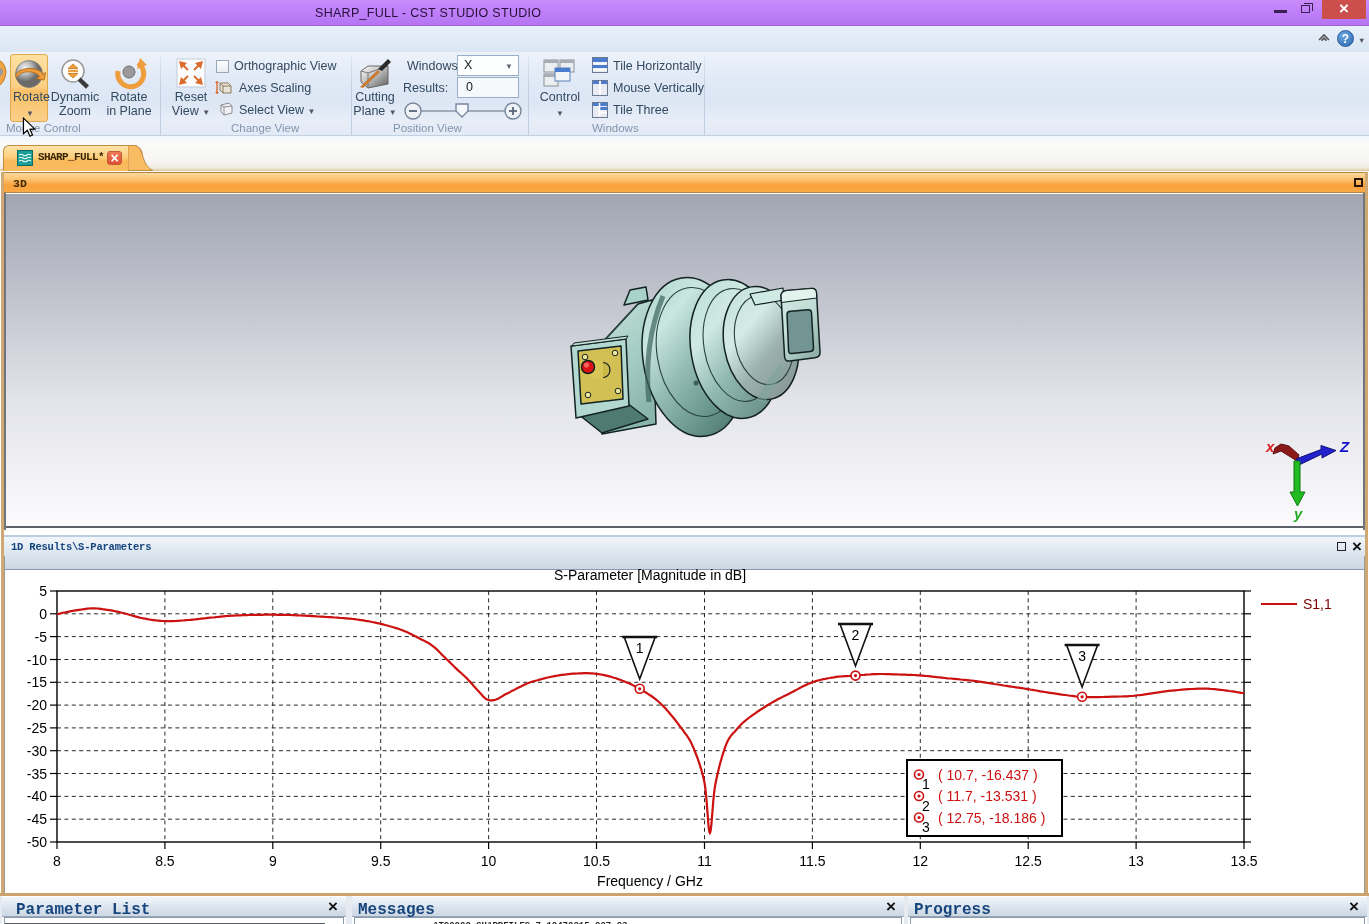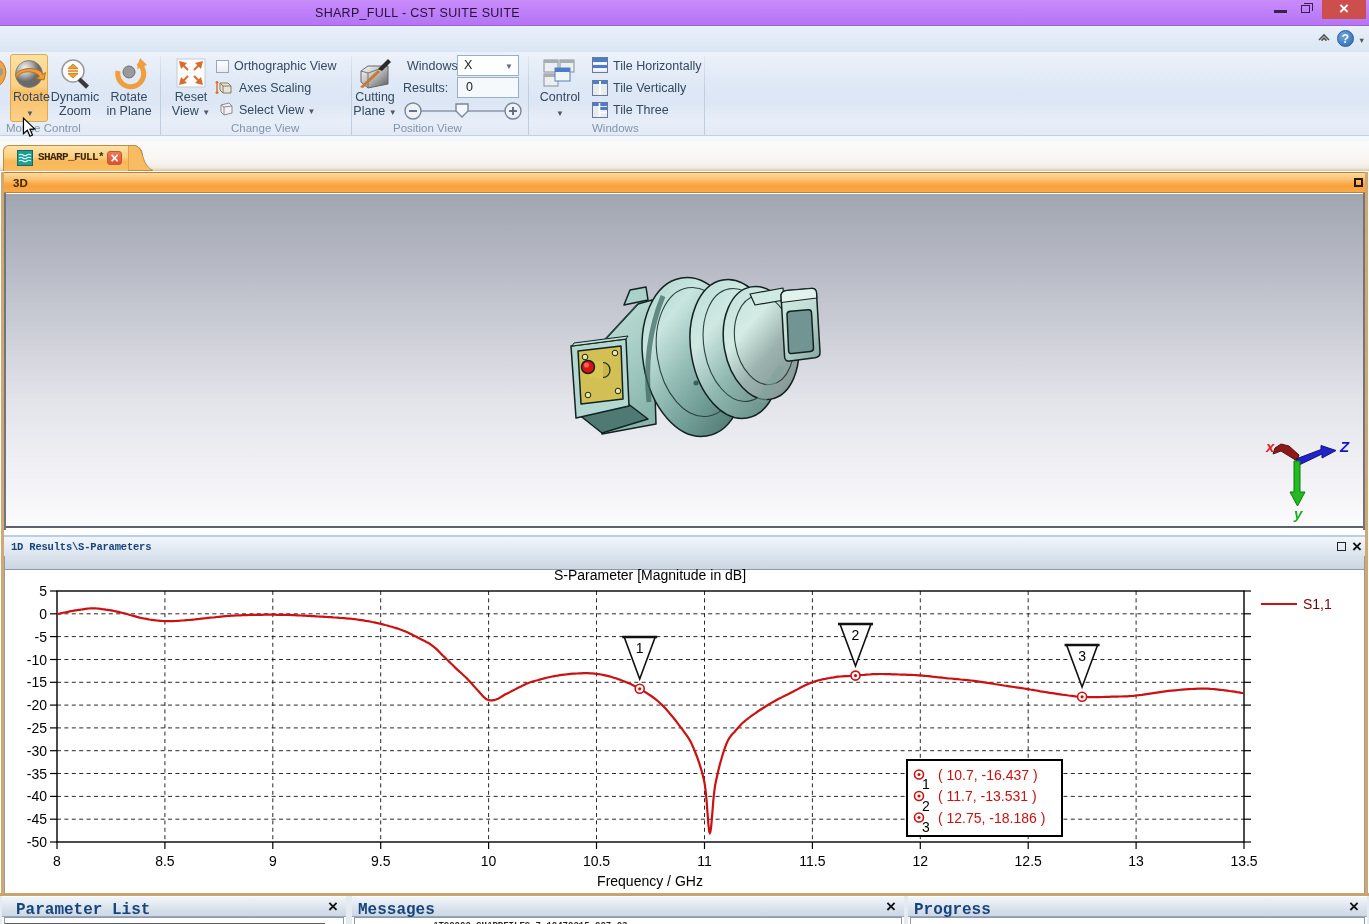--- a/index.html
+++ b/index.html
@@ -27,21 +27,21 @@
 .dn{color:#556;font-size:8px}
 #rotbtn{left:10px;top:2px;width:38px;height:68px;background:linear-gradient(180deg,#fde1a2 0%,#fbcf83 48%,#f8bf66 55%,#fbd189 100%);border:1px solid #e3a94e;border-radius:3px}
 
 #tabbar{left:0;top:141px;width:1369px;height:30px;background:linear-gradient(180deg,#fbfbfa 0%,#f6f5f2 70%,#efeae0 90%,#ddc49a 100%)}
 #doctab{left:3px;top:145px;width:140px;height:26px;background:linear-gradient(180deg,#fee3a9 0%,#fccf7f 45%,#f9b858 60%,#f9bc62 100%);border:1px solid #bd8c43;border-bottom:none;border-radius:6px 10px 0 0}
 #doctab .ticon{position:absolute;left:13px;top:4px;width:16px;height:16px;background:#1a9e96;border:1px solid #0d6d66}
 #doctab .ttxt{position:absolute;left:34px;top:5px;font-family:"Liberation Mono",monospace;font-size:11px;font-weight:bold;color:#3a2505;letter-spacing:-0.6px}
 #doctab .tclose{position:absolute;left:103px;top:5px;width:15px;height:14px;background:linear-gradient(180deg,#ef7a55,#dd4f32);border:1px solid #c05a3a;border-radius:3px;color:#fff;font-size:14px;font-weight:bold;text-align:center;line-height:12px}
 
 #hdr3d{left:2px;top:172px;width:1365px;height:21px;background:linear-gradient(180deg,#fdd99c 0%,#fbc170 35%,#f9a23c 65%,#f9a947 100%);border:1px solid #b08448;border-radius:2px 2px 0 0}
-#hdr3d .t{position:absolute;left:10px;top:4px;font-family:Liberation Sans, sans-serif;font-size:11.5px;font-weight:bold;color:#402800}
+#hdr3d .t{position:absolute;left:10px;top:4px;font-family:Liberation Mono, monospace;font-size:11.5px;font-weight:bold;color:#402800}
 #hdr3d .mx{position:absolute;left:1351px;top:5px;width:9px;height:9px;border:2px solid #2a1505}
 
 #vp{left:5px;top:194px;width:1358px;height:334px;border-bottom:2px solid #5c616b;background:linear-gradient(180deg,#a1a6b1 0%,#c2c4ce 32%,#e3e4ea 62%,#fbfbfd 100%)}
 
 .tanL{left:1px;top:172px;width:3px;height:752px;background:#cfa971}
 .grayL{left:4px;top:193px;width:2px;height:337px;background:#70757d}
 .grayL2{left:4px;top:556px;width:1px;height:337px;background:#9a9a9a}
 .grayR2{left:1364px;top:556px;width:1px;height:337px;background:#9a9a9a}
 .tanR{left:1365px;top:172px;width:3px;height:752px;background:#cfa971}
 .grayR{left:1363px;top:193px;width:2px;height:337px;background:#70757d}
@@ -56,21 +56,21 @@
 .bp{position:absolute;top:896px;height:28px;background:#fff}
 .bphdr{position:absolute;left:0;top:0;width:100%;height:21px;background:linear-gradient(180deg,#f2f6fa 0%,#dfe7f0 45%,#ccd7e3 100%);border-top:1px solid #fff;border-bottom:1px solid #98a8ba}
 .bphdr .t{position:absolute;left:14px;top:4px;font-family:"Liberation Mono",monospace;font-size:16px;font-weight:bold;color:#16457d}
 .bphdr .cl{position:absolute;right:8px;top:0px;color:#111;font-size:17px;font-weight:bold}
 .bpbody{position:absolute;left:2px;top:21px;right:2px;height:7px;background:#fff;border:1px solid #8a9aac;border-bottom:none;overflow:hidden}
 
 #cursor{left:20px;top:117px;width:22px;height:26px}
 </style></head>
 <body>
 <div class="abs" id="title">
-    <div class="abs txt">SHARP_FULL - CST SUITE SUITE</div>
+    <div class="abs txt">SHARP_FULL - CST STUDIO STUDIO</div>
   </div>
 <div class="abs" id="tmin"></div>
 <div class="abs" id="tmax"></div>
 <div class="abs" id="tmax2"></div>
 <div class="abs" id="tclose">×</div>
 <div class="abs" id="qat"></div>
 <div class="abs" id="qchev"><svg width="14" height="10" viewBox="0 0 14 10">
       <path d="M2 8 L7 3 L12 8" fill="none" stroke="#555" stroke-width="1.6"></path>
       <path d="M4.5 8.6 L7 6.2 L9.5 8.6" fill="none" stroke="#555" stroke-width="1.6"></path>
     </svg></div>
@@ -205,21 +205,21 @@
       <rect x="1" y="8" width="14" height="3" fill="#4a7cd0"></rect>
     <line x1="1" y1="6.5" x2="15" y2="6.5" stroke="#fff" stroke-width="1.6"></line>
       <line x1="1" y1="12.5" x2="15" y2="12.5" stroke="#fff" stroke-width="1.4"></line>
   </svg>
   <div class="rtext" style="left:613px;top:7px">Tile Horizontally</div>
   <svg class="abs" style="left:592px;top:28px" width="16" height="16" viewBox="0 0 16 16">
     <rect x="0.5" y="0.5" width="15" height="15" fill="#e8ecf2" stroke="#6a7a94"></rect>
     <rect x="1" y="1" width="14" height="3" fill="#4a7cd0"></rect>
     <line x1="8" y1="1" x2="8" y2="15" stroke="#fff" stroke-width="2"></line>
   </svg>
-  <div class="rtext" style="left:613px;top:29px">Tile Vertically</div>
+  <div class="rtext" style="left:613px;top:29px">Mouse Vertically</div>
   <svg class="abs" style="left:592px;top:50px" width="16" height="16" viewBox="0 0 16 16">
     <rect x="0.5" y="0.5" width="15" height="15" fill="#e8ecf2" stroke="#6a7a94"></rect>
     <rect x="1" y="1" width="14" height="3" fill="#4a7cd0"></rect>
     <rect x="8" y="5" width="7" height="3" fill="#4a7cd0"></rect>
     <line x1="7.5" y1="1" x2="7.5" y2="15" stroke="#fff" stroke-width="1.6"></line>
     <line x1="8" y1="10.5" x2="15" y2="10.5" stroke="#fff" stroke-width="1.4"></line>
   </svg>
   <div class="rtext" style="left:613px;top:51px">Tile Three</div>
   <div class="rsep" style="left:704px"></div>
 

